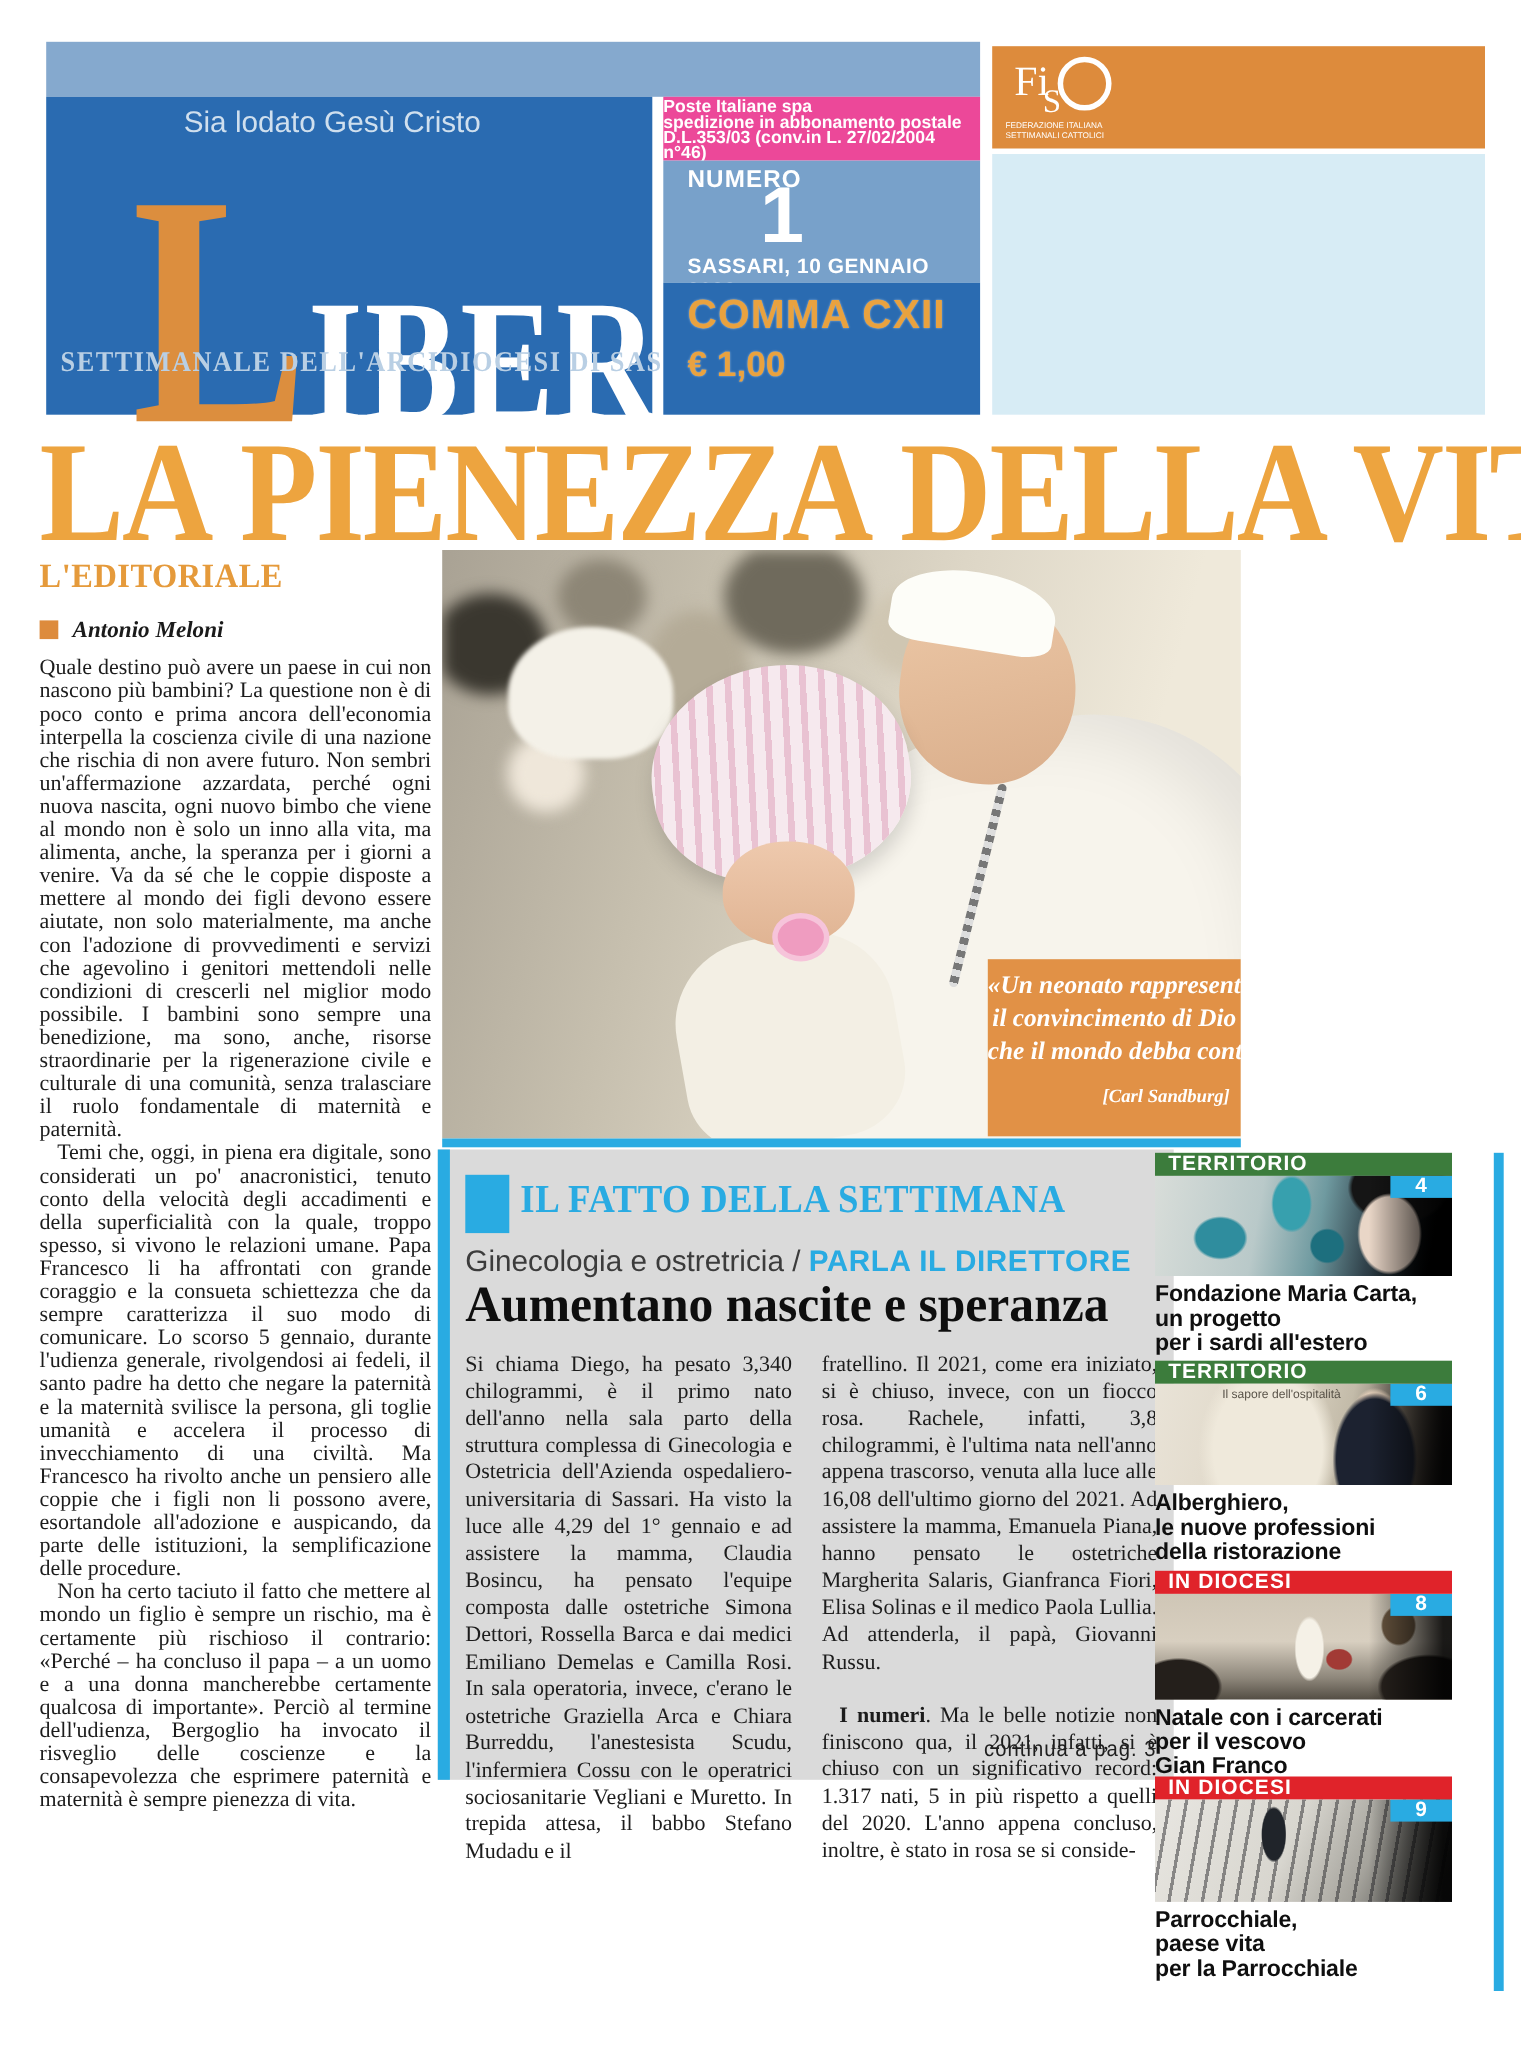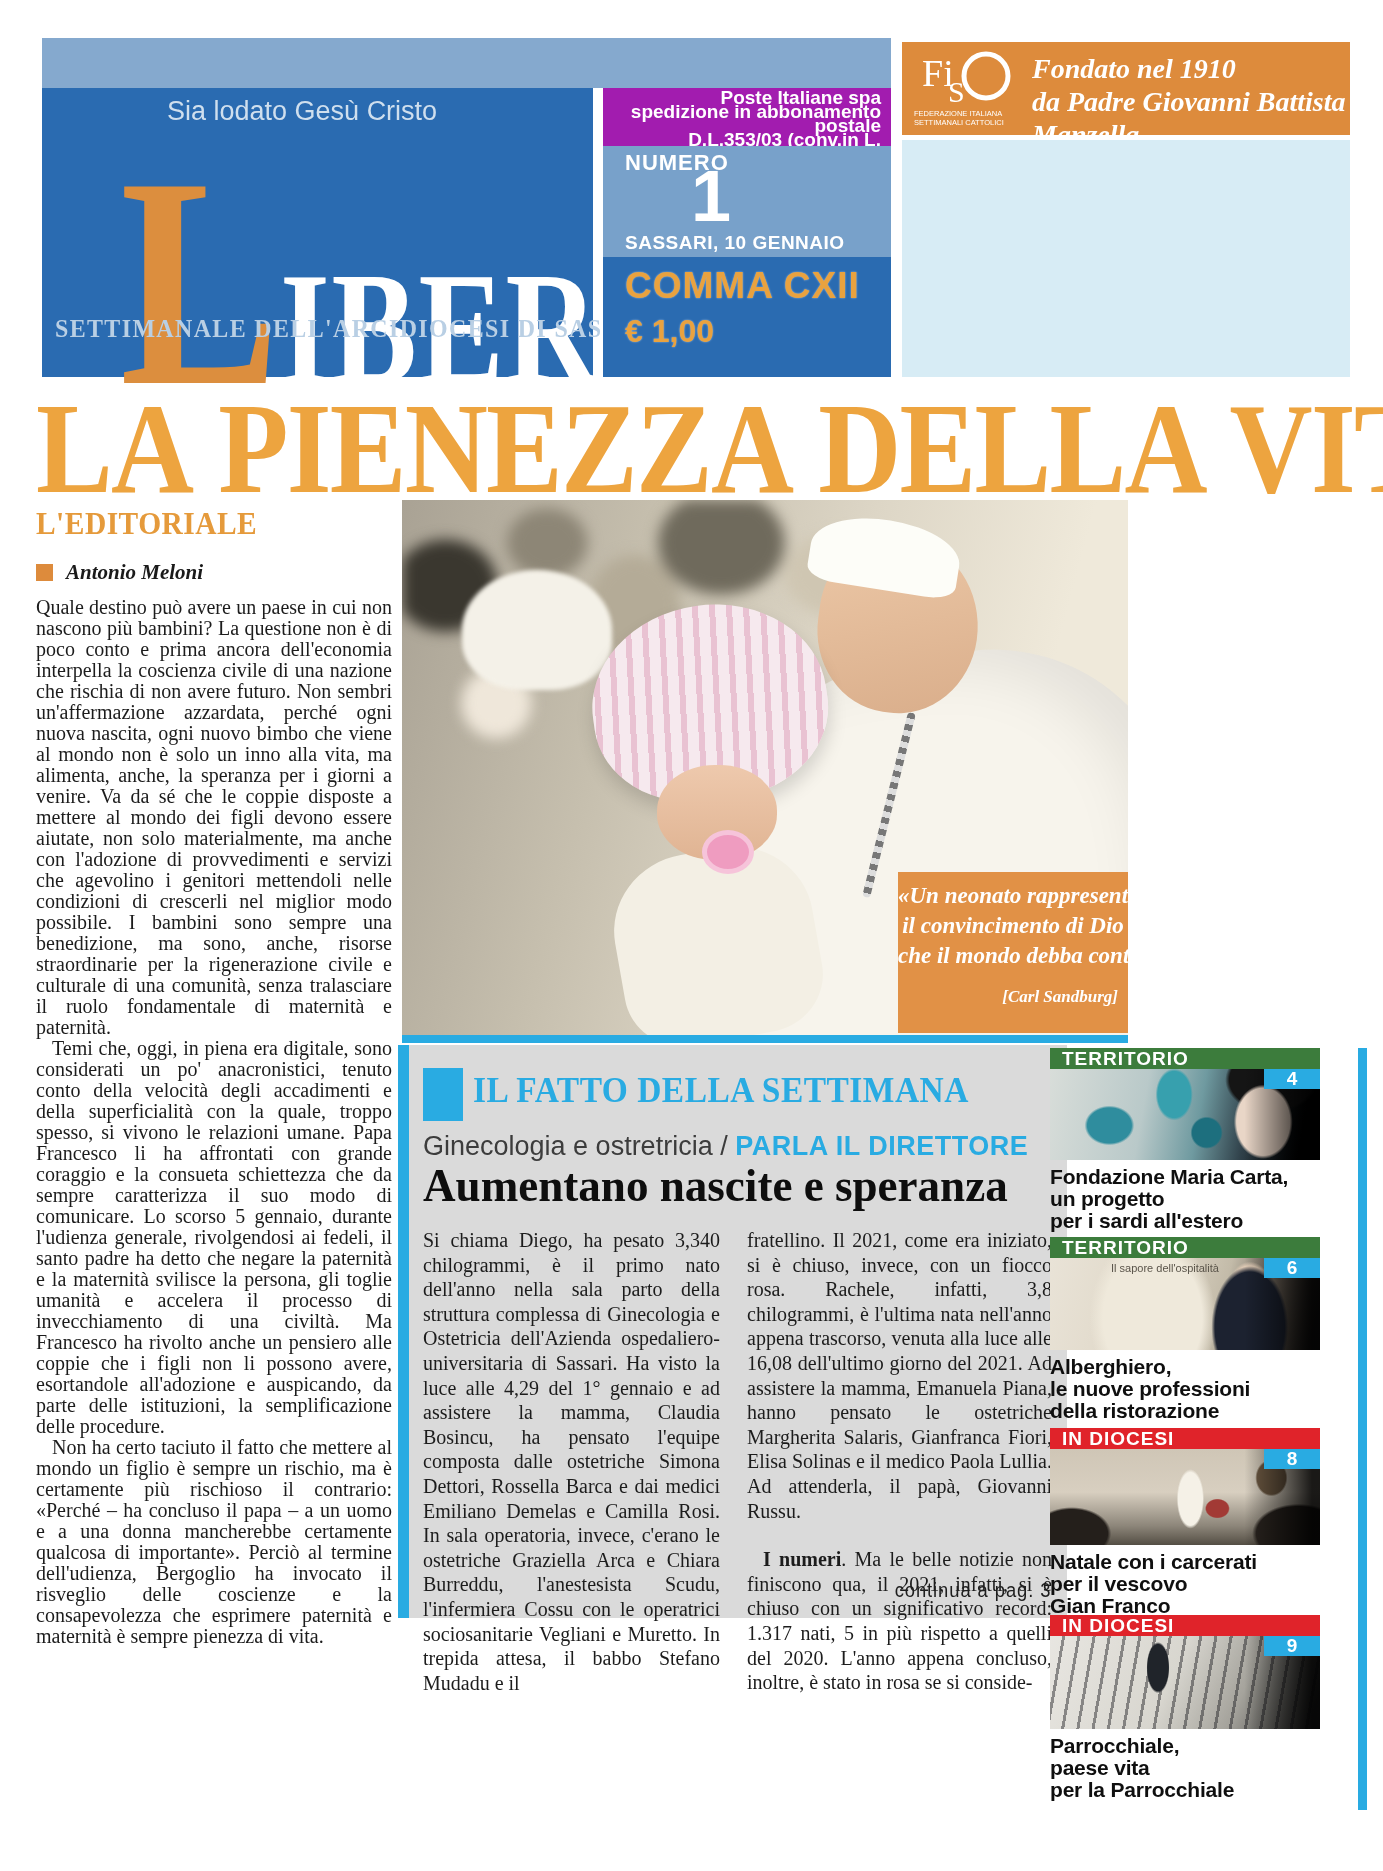--- a/index.html
+++ b/index.html
@@ -12,23 +12,23 @@
   .box-left{left:42px;top:88px;width:551px;height:289px;background:#2a6bb1;}
   .tagline{left:125px;top:8px;font-family:"Liberation Sans",sans-serif;font-size:27px;color:#cfdfee;text-align:right;}
   .brand{top:22px;left:78px;transform:scaleX(0.8);transform-origin:left top;white-space:nowrap;
          font-weight:bold;color:#ffffff;line-height:normal;}
   .brand-l{font-size:300px;color:#dc8e3e;}
   .brand-rest{font-size:160px;letter-spacing:2px;}
   .mast-subtitle{left:13px;top:226px;font-weight:bold;font-size:26px;letter-spacing:1.5px;
                  color:#b9cfe4;transform:scaleX(0.92);transform-origin:left;white-space:nowrap;}
 
   .box-mid{left:603px;top:88px;width:288px;height:289px;}
-  .poste{left:0;top:0;width:100%;height:58px;background:#a21caf;color:#fff;
-         font-family:"Liberation Sans",sans-serif;font-weight:bold;font-size:19px;line-height:14px;
-         text-align:right;box-sizing:border-box;padding:3px 10px 0 0;}
+  .poste{left:0;top:0;width:100%;height:58px;background:#ec4899;color:#fff;
+         font-family:"Liberation Sans",sans-serif;font-weight:bold;font-size:16px;line-height:14px;
+         text-align:left;box-sizing:border-box;padding:3px 10px 0 0;}
   .numero-box{left:0;top:58px;width:100%;height:111px;background:#78a1ca;color:#fff;
               font-family:"Liberation Sans",sans-serif;font-weight:bold;}
   .numero-label{left:22px;top:4px;font-size:22px;letter-spacing:1px;}
   .numero-one{left:88px;top:14px;font-size:72px;line-height:1;}
   .numero-date{left:22px;top:86px;font-size:19px;letter-spacing:0.5px;}
   .anno-box{left:0;top:169px;width:100%;height:120px;background:#2a6bb1;
             font-family:"Liberation Sans",sans-serif;font-weight:bold;color:#e9a23f;}
   .anno{left:22px;top:8px;font-size:37px;letter-spacing:1px;text-shadow:0 0 2px rgba(255,255,255,.55);}
   .price{left:22px;top:56px;font-size:32px;text-shadow:0 0 2px rgba(255,255,255,.55);}
 
@@ -173,24 +173,20 @@
   <div class="abs box-fisc">
     <svg class="abs" style="left:12px;top:6px;" width="110" height="60" viewBox="0 0 110 60">
       <circle cx="72" cy="28" r="22" fill="none" stroke="#ffffff" stroke-width="5"></circle>
       <text x="8" y="38" font-family="Liberation Serif, serif" font-size="38" fill="#ffffff">Fi</text>
       <text x="34" y="54" font-family="Liberation Serif, serif" font-size="30" fill="#ffffff">S</text>
     </svg>
     <div class="abs fisc-caption">
       <div>FEDERAZIONE ITALIANA</div>
       <div>SETTIMANALI CATTOLICI</div>
     </div>
-    <div class="abs founded">
-      <div>Fondato nel 1910</div>
-      <div>da Padre Giovanni Battista Manzella</div>
-    </div>
   </div>
   <div class="abs box-cyanpane"></div>
 
   <div class="abs main-headline">LA PIENEZZA DELLA VITA</div>
 
   <div class="abs edit-label">L'EDITORIALE</div>
   <div class="abs author-row">
     <div class="author-sq"></div>
     <div class="author-name">Antonio Meloni</div>
   </div>

